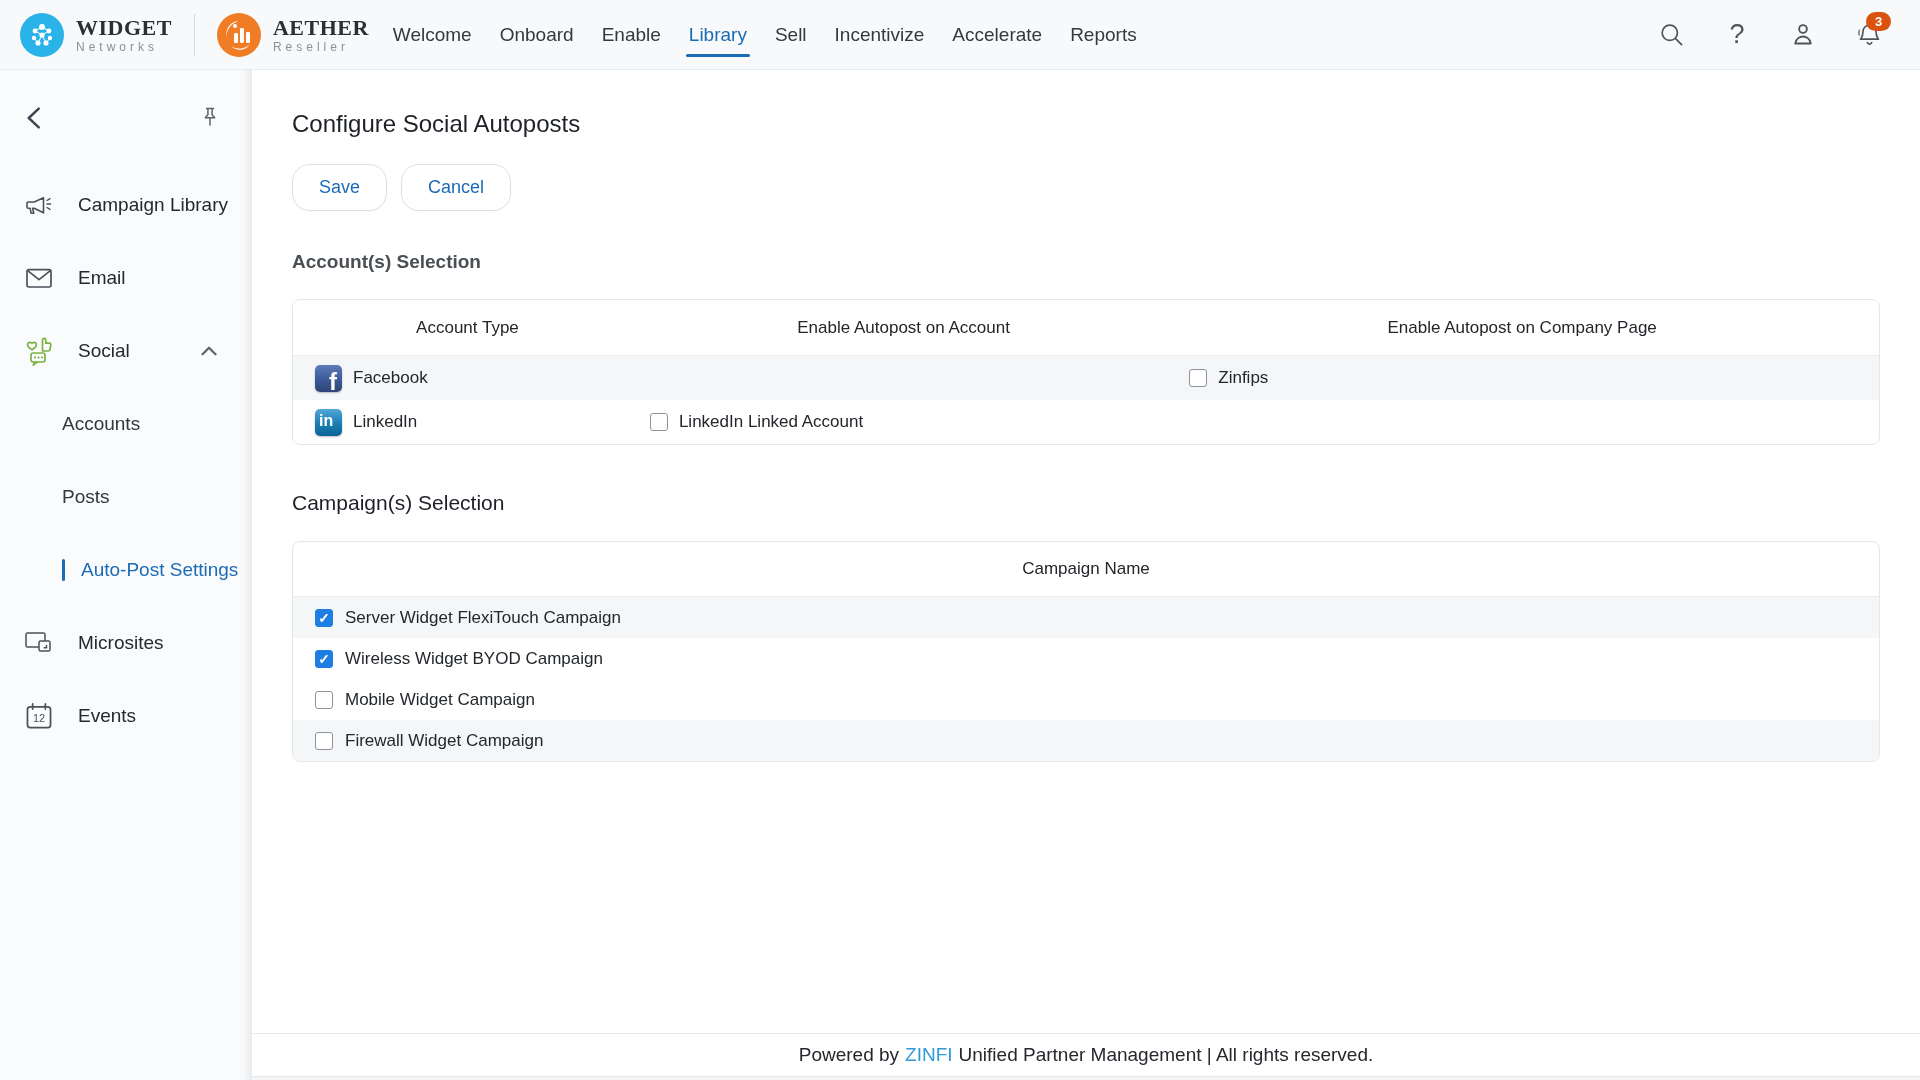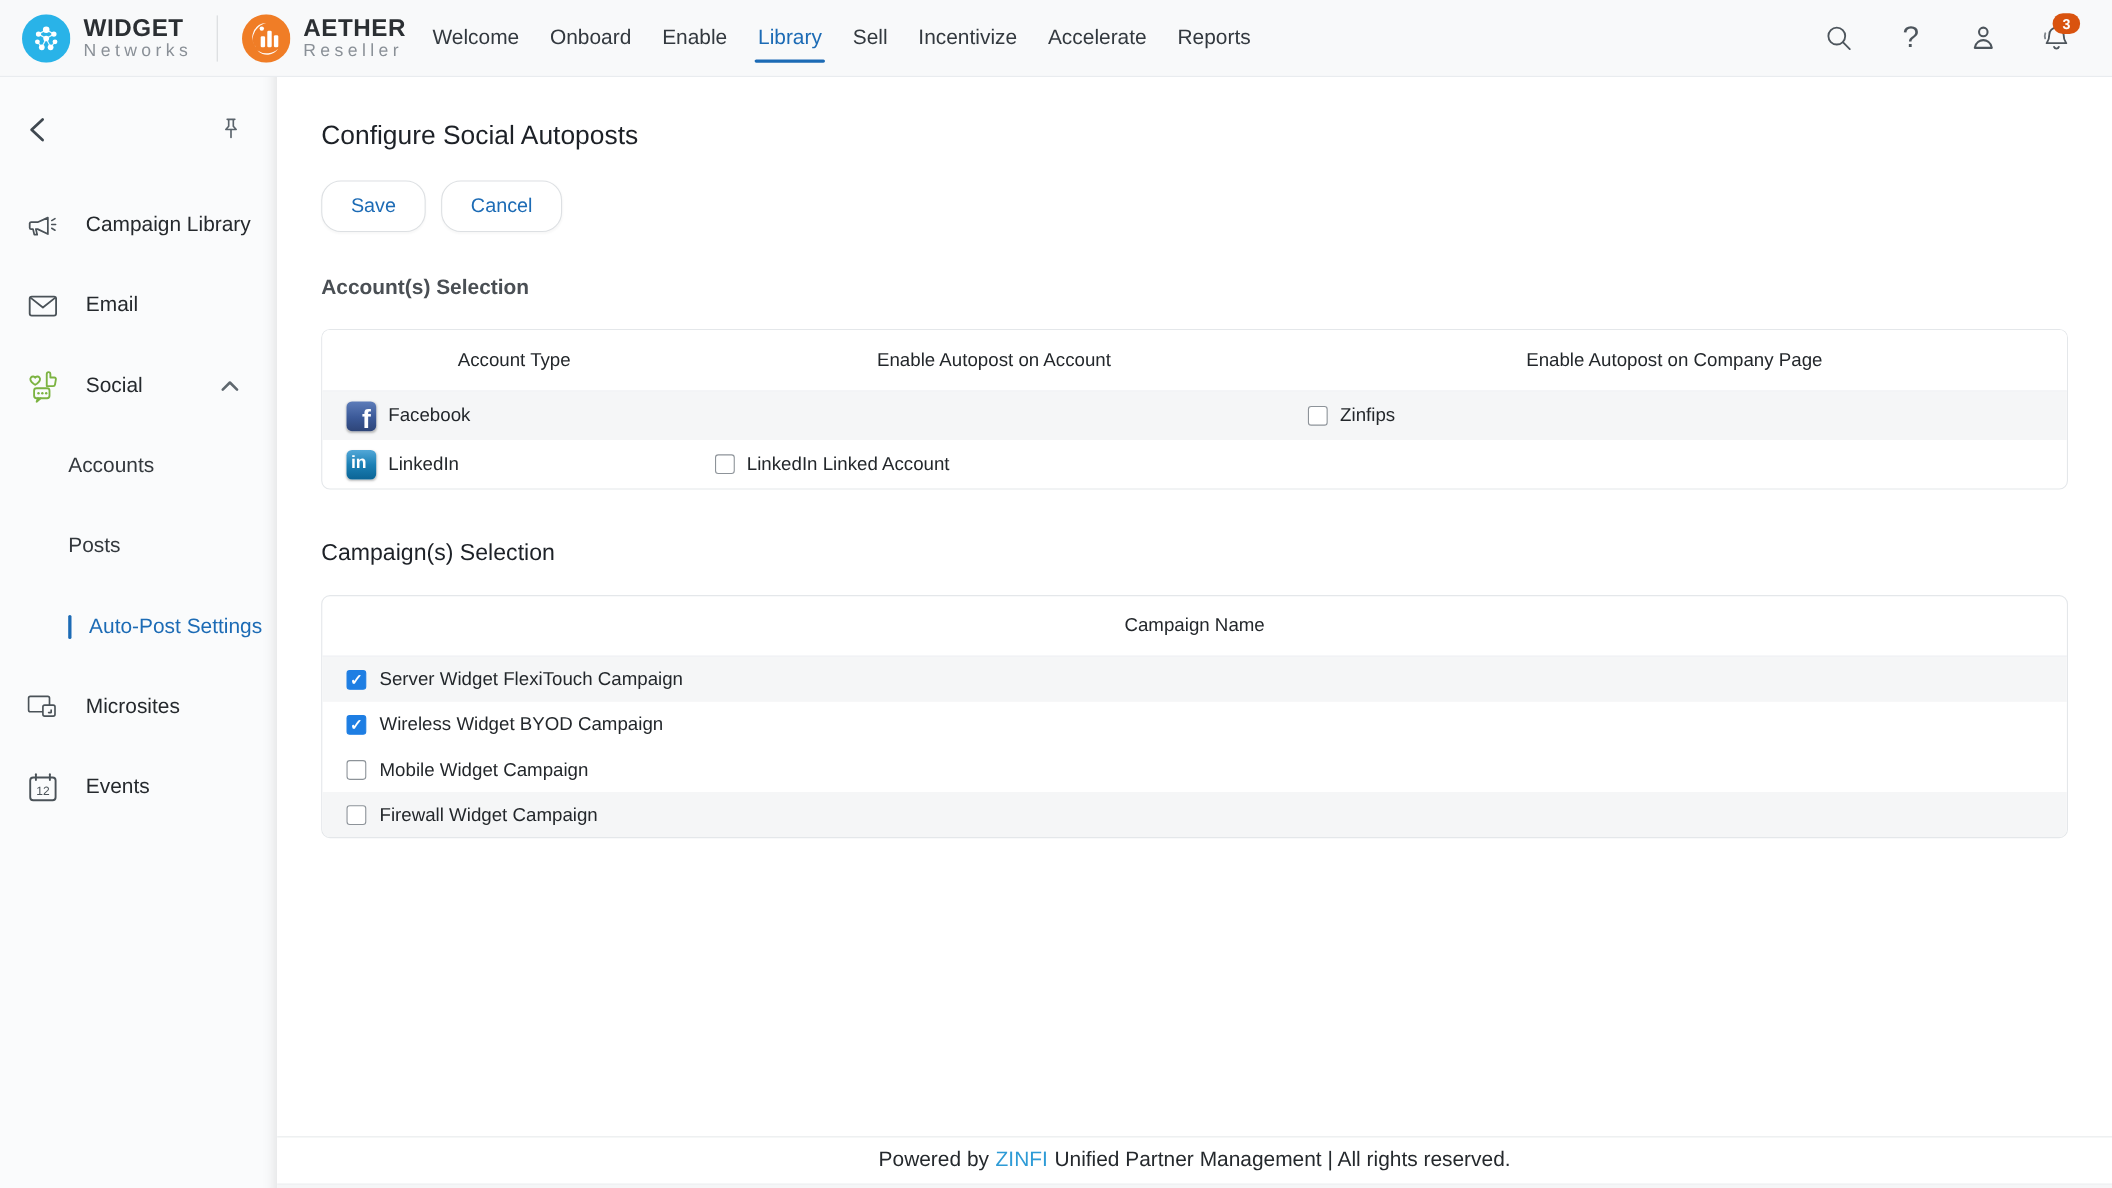--- a/index.html
+++ b/index.html
@@ -6,22 +6,22 @@
   html,body { width:1920px; height:1080px; overflow:hidden; background:#fff;
     font-family:"Liberation Sans", sans-serif; color:#212529; }
   .app { width:1920px; height:1080px; display:flex; flex-direction:column; }
 
   
   .header { height:70px; background:#f8f9fa; border-bottom:1px solid #e9ecef;
     display:flex; align-items:center; padding:0 36px 0 20px; flex:0 0 auto; }
   .brand { display:flex; align-items:center; gap:12px; }
   .logo-circle { width:44px; height:44px; flex:0 0 auto; }
   .brand-text { display:flex; flex-direction:column; line-height:1.05; }
-  .brand-name { font-size:22px; font-weight:bold; color:#2b2f33; letter-spacing:.5px; }
-  .brand-sub { font-size:16px; color:#8a9097; letter-spacing:4px; margin-top:2px; }
+  .brand-name { font-size:22px; font-weight:bold; color:#2b2f33; letter-spacing:.5px;font-family:Liberation Serif, serif; }
+  .brand-sub { font-size:12px; color:#8a9097; letter-spacing:4px; margin-top:2px; }
   .brand-divider { width:1px; height:42px; background:#d7dadd; margin:0 22px; }
   .nav { display:flex; align-items:center; gap:28px; margin-left:24px; height:100%; }
   .nav-item { font-size:19px; color:#33393f; text-decoration:none; position:relative;
     display:flex; align-items:center; height:100%; cursor:pointer; }
   .nav-item.active { color:#1c6bb5; }
   .nav-item.active::after { content:""; position:absolute; left:-3px; right:-3px; bottom:12px;
     height:3px; background:#1c6bb5; border-radius:2px; }
   .header-icons { margin-left:auto; display:flex; align-items:center; gap:36px; }
   .hicon { width:30px; height:30px; display:flex; align-items:center; justify-content:center;
     cursor:pointer; position:relative; }

